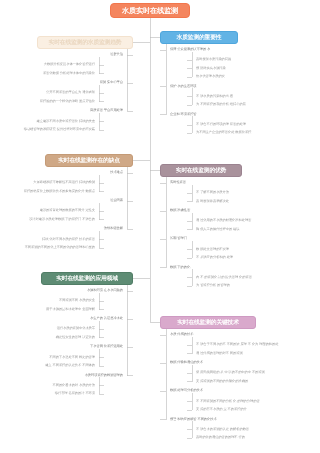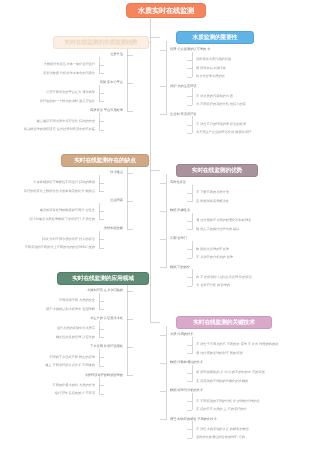--- a/index.html
+++ b/index.html
@@ -8,21 +8,20 @@
     background:#ffffff;
     font-family:"DejaVu Sans","Liberation Sans",sans-serif;
     overflow:hidden;position:relative;
   }
   #canvas{position:absolute;left:0;top:0;width:300px;height:453px;}
   .node{
     position:absolute;box-sizing:border-box;
     display:flex;align-items:center;justify-content:center;
     border-radius:3px;white-space:nowrap;
     letter-spacing:-0.2px;
-    margin-left:16px;
   }
   .root{
     font-size:7.2px;font-weight:bold;color:#ffffff;
     background:#F4855E;border:1px solid #F2764C;
     border-radius:4px;
   }
   .branch{
     font-size:5.8px;font-weight:bold;
     border-radius:3px;
   }

